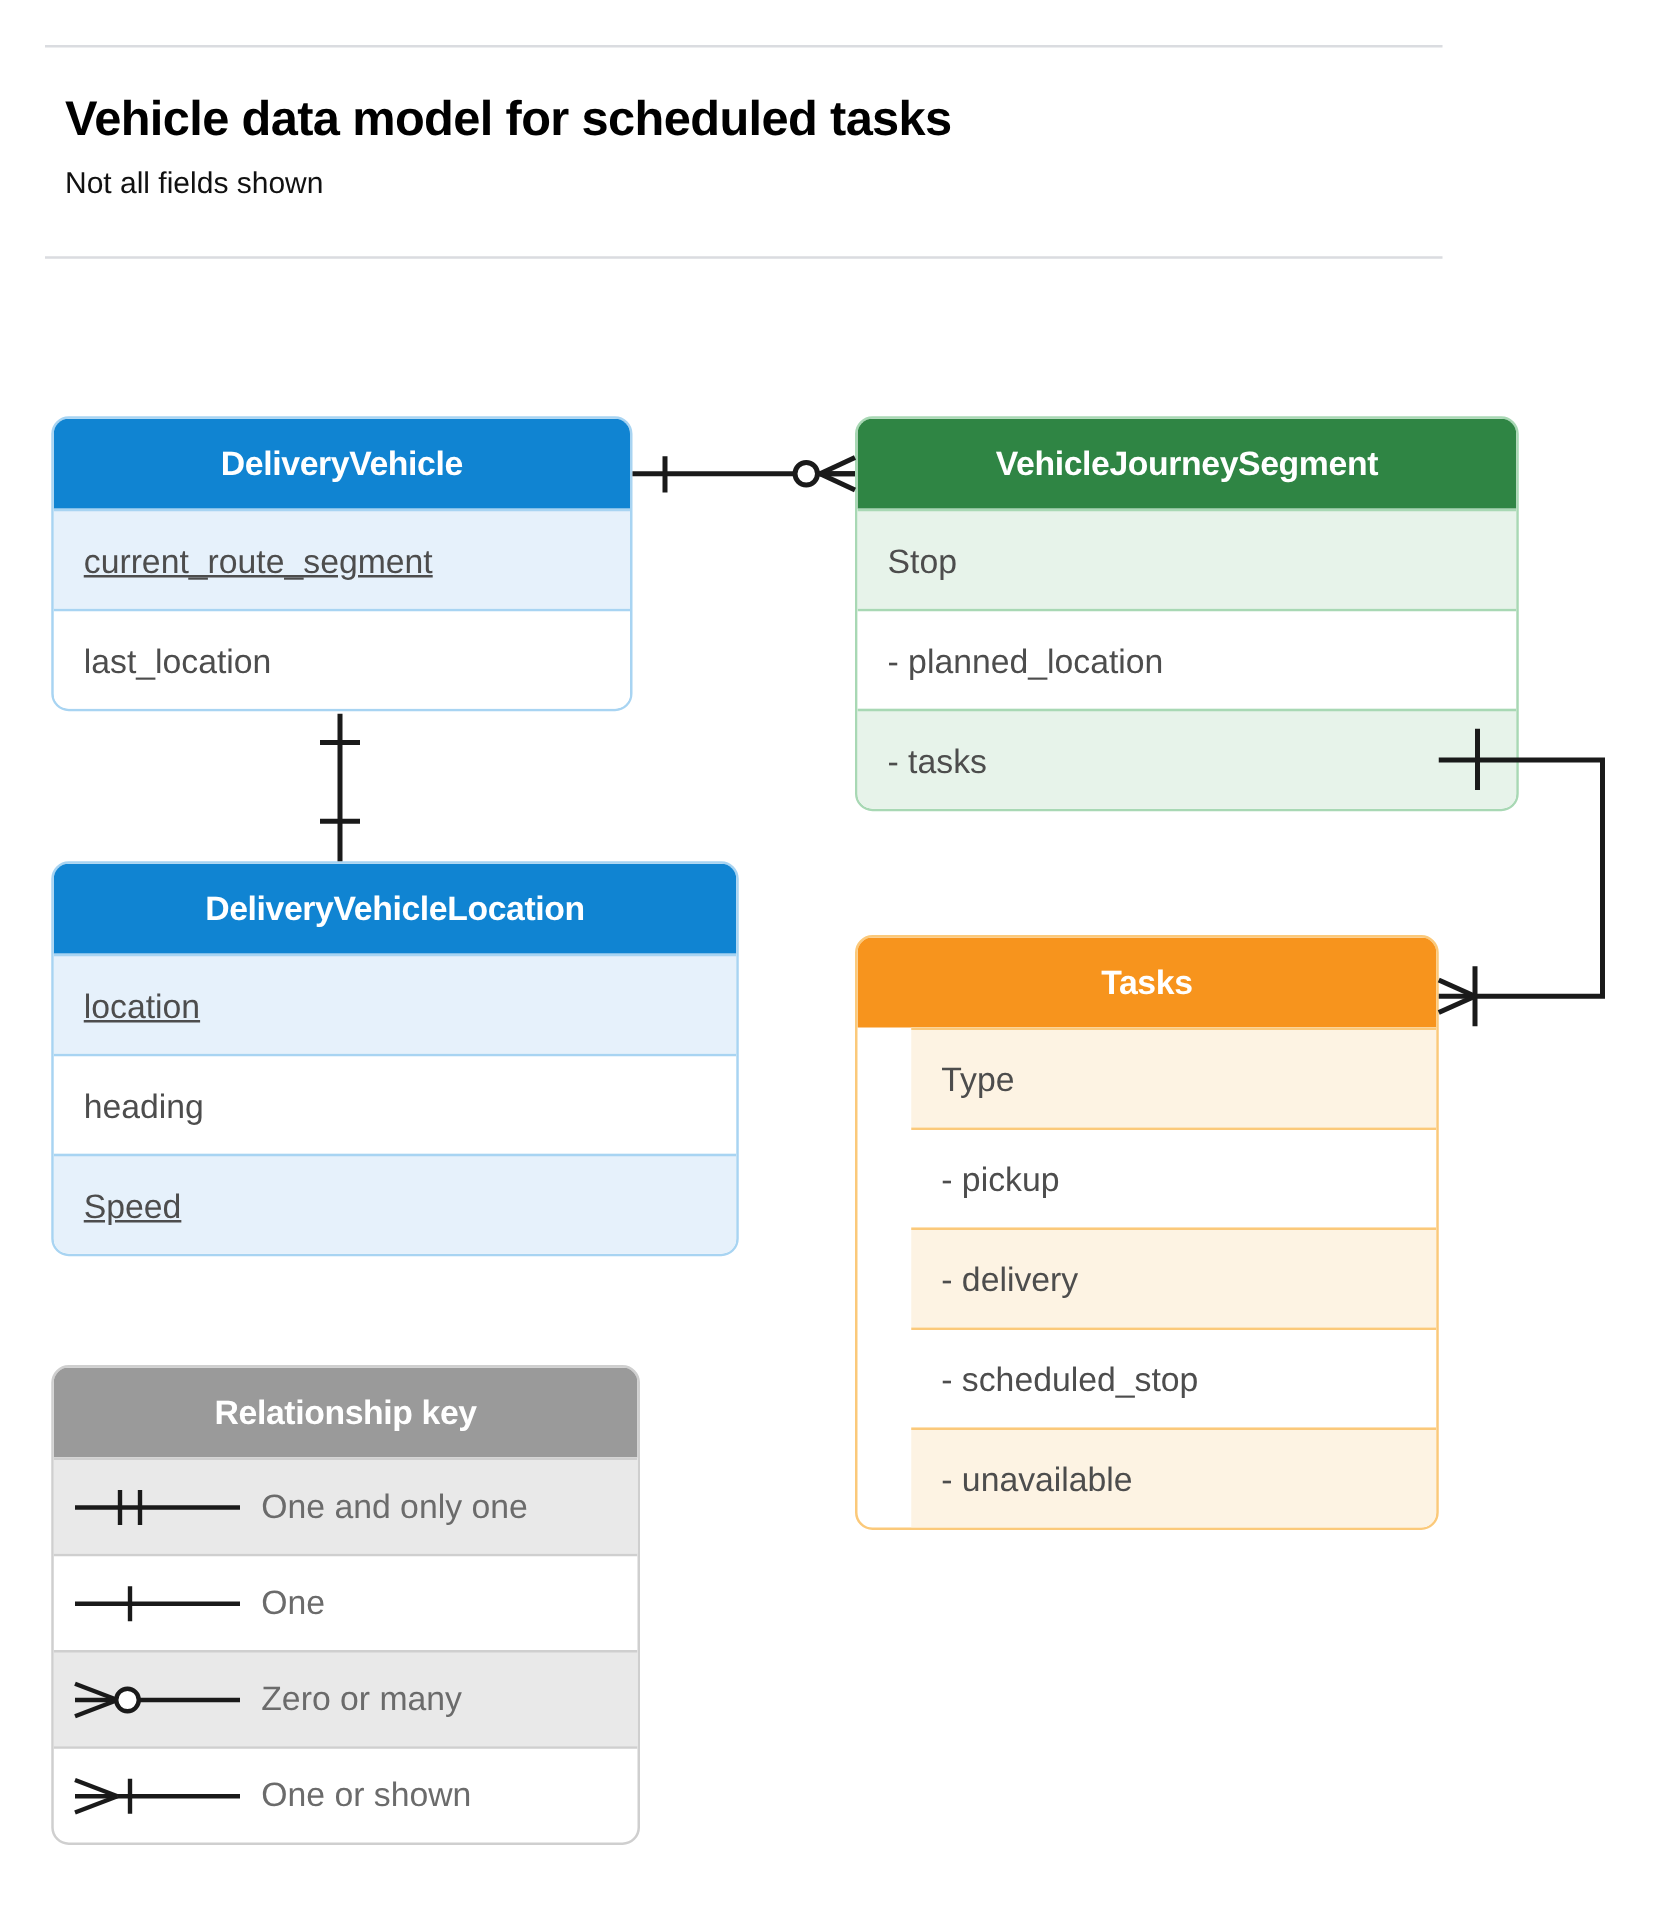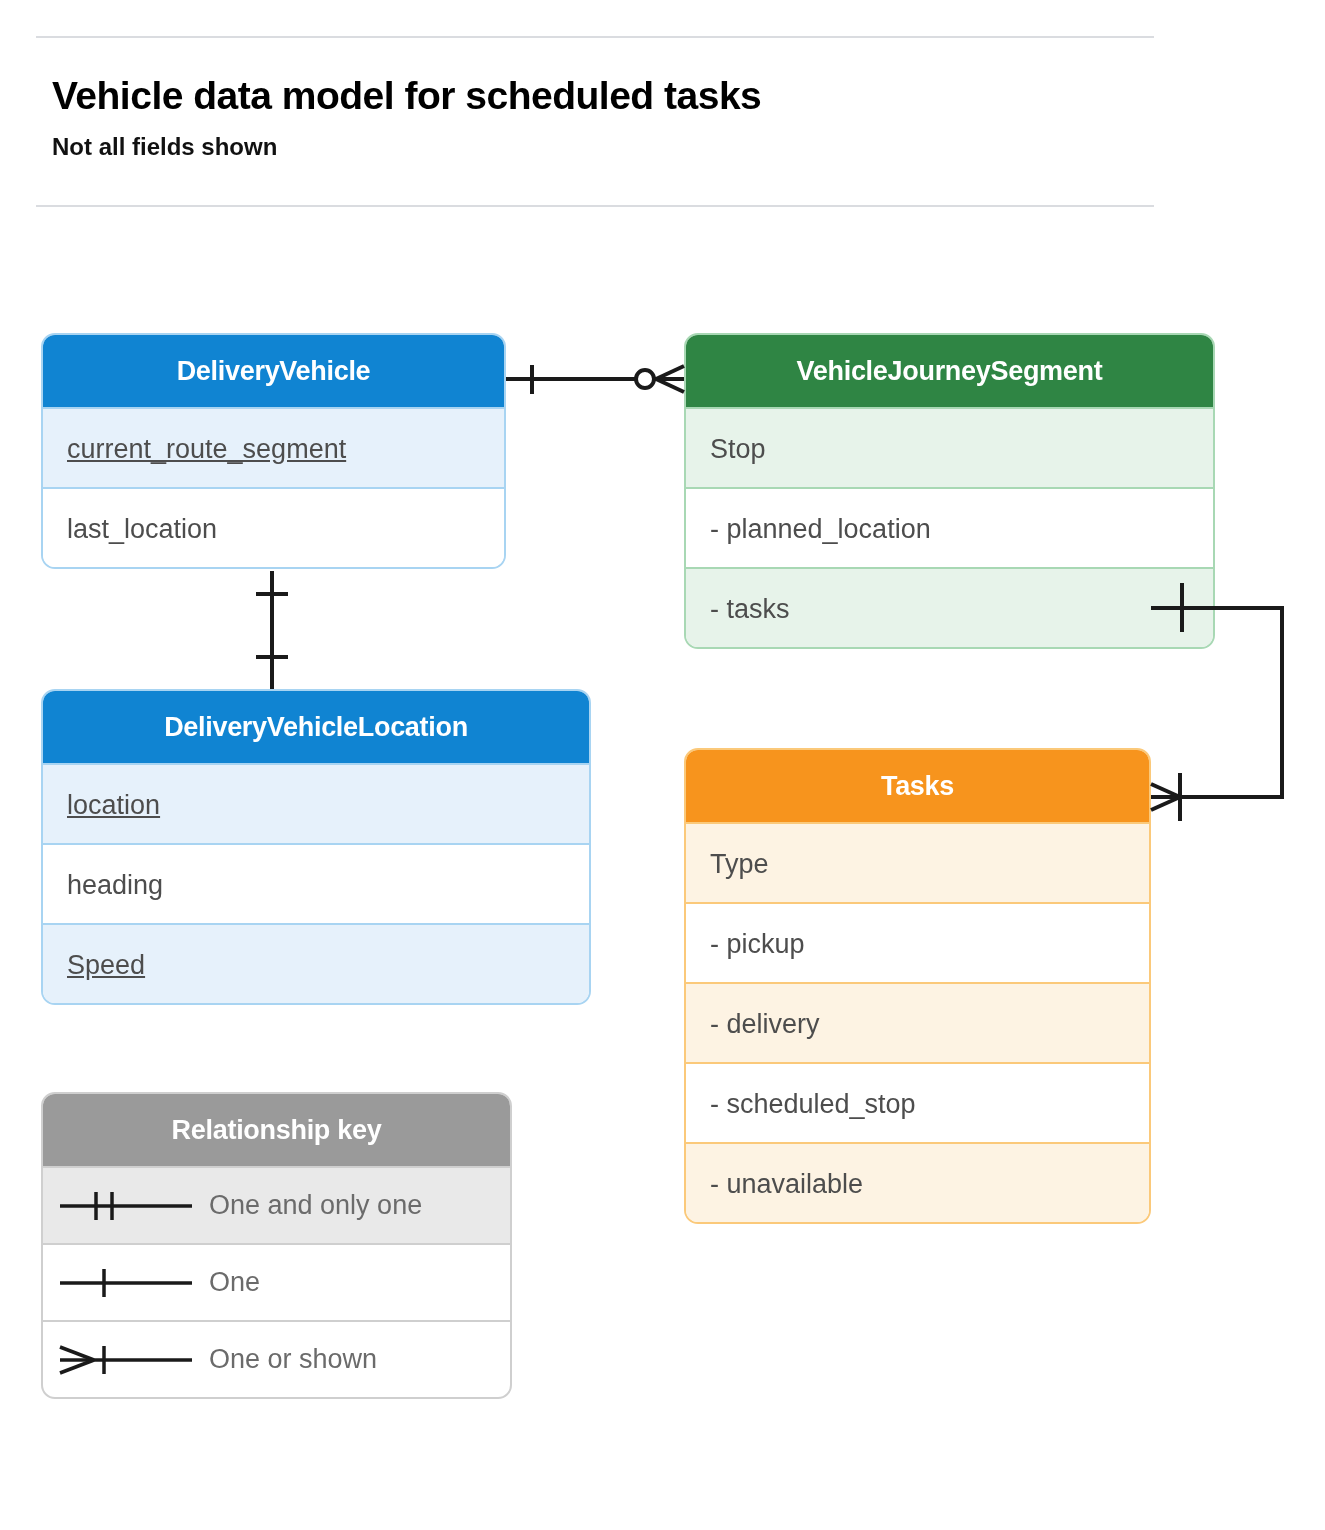--- a/index.html
+++ b/index.html
@@ -34,21 +34,21 @@
     font-weight: bold;
     color: #000000;
     letter-spacing: -0.5px;
     white-space: nowrap;
   }
   #page-subtitle {
     position: absolute;
     left: 52px;
     top: 133px;
     font-size: 24px;
-    font-weight: bold;
+    font-weight: normal;
     color: #111111;
     white-space: nowrap;
   }
 
   
   .entity {
     position: absolute;
     border-radius: 14px;
     overflow: hidden;
     box-sizing: border-box;
@@ -82,21 +82,21 @@
   .theme-blue { border: 2px solid #a8d4f2; }
 
   
   .theme-green .entity-header { background: #2f8544; }
   .theme-green .entity-row { border-color: #a8d8b4; background: #ffffff; }
   .theme-green .entity-row.tint { background: #e7f3ea; }
   .theme-green { border: 2px solid #a8d8b4; }
 
   
   .theme-orange .entity-header { background: #f7941d; }
-  .theme-orange .entity-row { border-color: #fbc97a; background: #ffffff; }
+  .theme-orange .entity-row { border-color: #fbc97a; background: #ffffff; margin-left: 43px; }
   .theme-orange .entity-row.tint { background: #fdf3e3; }
   .theme-orange { border: 2px solid #fbc97a; }
 
   
   .theme-gray .entity-header { background: #9a9a9a; }
   .theme-gray { border: 2px solid #cfcfcf; }
 
   
   #entity-delivery-vehicle {
     left: 41px; top: 333px; width: 465px;
@@ -199,20 +199,32 @@
   <div class="legend-row">
     <div class="legend-sym">
       <svg width="140" height="40" viewBox="0 0 140 40">
         <line x1="4" y1="20" x2="136" y2="20" stroke="#1a1a1a" stroke-width="3.5"></line>
         <line x1="48" y1="6" x2="48" y2="34" stroke="#1a1a1a" stroke-width="3.5"></line>
       </svg>
     </div>
     <div class="legend-label">One</div>
   </div>
 
+  <div class="legend-row tint">
+    <div class="legend-sym">
+      <svg width="140" height="40" viewBox="0 0 140 40">
+        <line x1="44" y1="20" x2="136" y2="20" stroke="#1a1a1a" stroke-width="3.5"></line>
+        <line x1="38" y1="20" x2="4" y2="7" stroke="#1a1a1a" stroke-width="3.5"></line>
+        <line x1="38" y1="20" x2="4" y2="20" stroke="#1a1a1a" stroke-width="3.5"></line>
+        <line x1="38" y1="20" x2="4" y2="33" stroke="#1a1a1a" stroke-width="3.5"></line>
+        <circle cx="46" cy="20" r="9" fill="#ffffff" stroke="#1a1a1a" stroke-width="3.5"></circle>
+      </svg>
+    </div>
+    <div class="legend-label">Zero or many</div>
+  </div>
 
   <div class="legend-row">
     <div class="legend-sym">
       <svg width="140" height="40" viewBox="0 0 140 40">
         <line x1="38" y1="20" x2="136" y2="20" stroke="#1a1a1a" stroke-width="3.5"></line>
         <line x1="38" y1="20" x2="4" y2="7" stroke="#1a1a1a" stroke-width="3.5"></line>
         <line x1="38" y1="20" x2="4" y2="20" stroke="#1a1a1a" stroke-width="3.5"></line>
         <line x1="38" y1="20" x2="4" y2="33" stroke="#1a1a1a" stroke-width="3.5"></line>
         <line x1="48" y1="6" x2="48" y2="34" stroke="#1a1a1a" stroke-width="3.5"></line>
       </svg>

